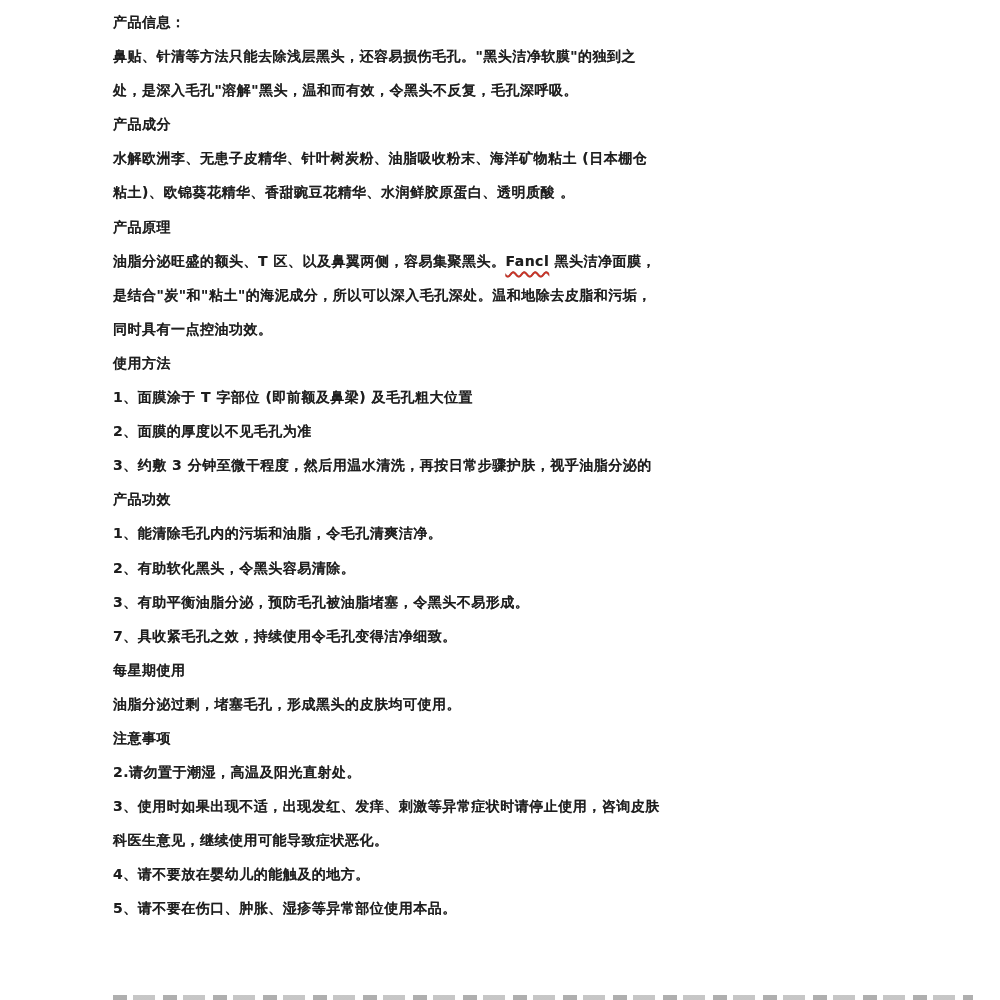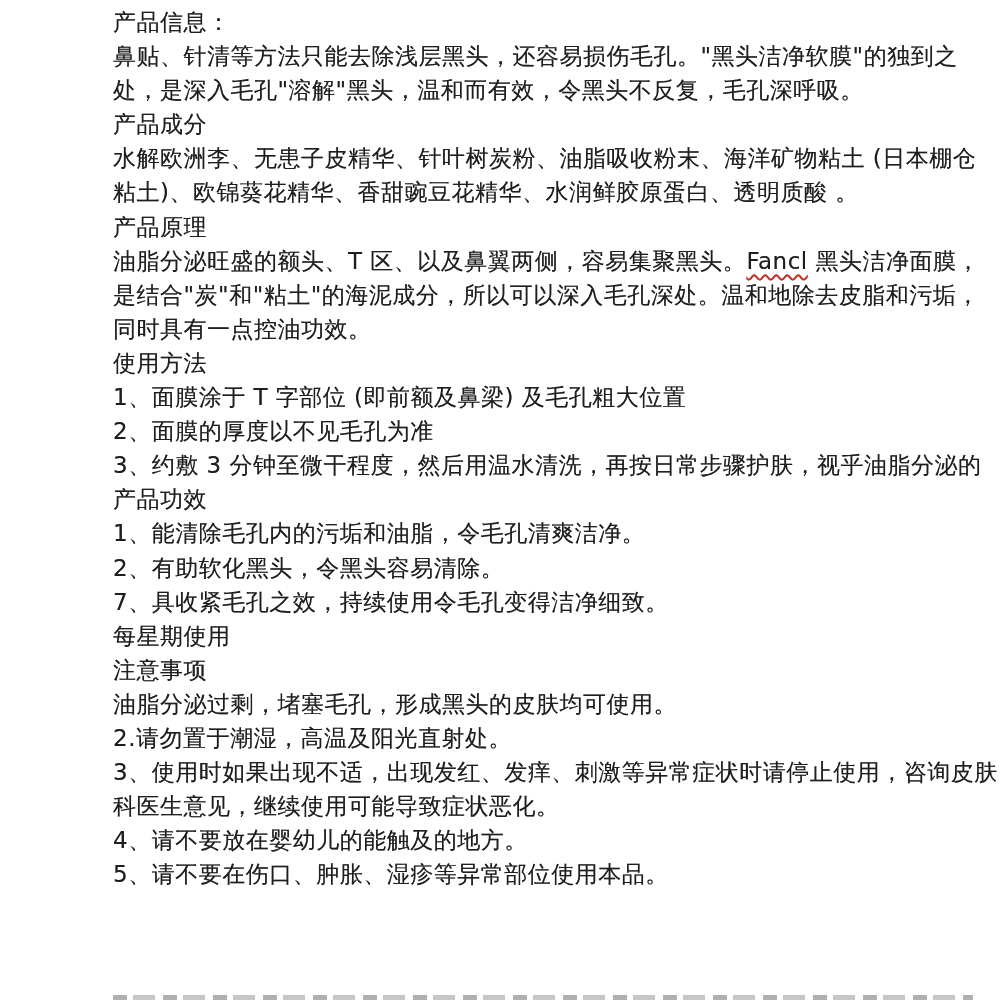--- a/index.html
+++ b/index.html
@@ -14,22 +14,22 @@
     background: #ffffff;
     overflow: hidden;
     font-family: "DejaVu Sans", sans-serif;
   }
   .doc {
     position: absolute;
     top: 5px;
     left: 113px;
     right: 30px;
     color: #1e1e1e;
-    font-size: 23px;
-    font-weight: 400;
+    font-size: 14px;
+    font-weight: 700;
     line-height: 34.1px;
     letter-spacing: 0.5px;
     white-space: nowrap;
     text-shadow: 0 0 0.6px rgba(30,30,30,0.55); 
   }
   .line {
     height: 34.1px;
   }
   .brand {
     text-decoration-line: underline;
@@ -72,24 +72,25 @@
     </div>
     <div class="line">是结合"炭"和"粘土"的海泥成分，所以可以深入毛孔深处。温和地除去皮脂和污垢，</div>
     <div class="line">同时具有一点控油功效。</div>
     <div class="line">使用方法</div>
     <div class="line">1、面膜涂于 T 字部位 (即前额及鼻梁) 及毛孔粗大位置</div>
     <div class="line">2、面膜的厚度以不见毛孔为准</div>
     <div class="line">3、约敷 3 分钟至微干程度，然后用温水清洗，再按日常步骤护肤，视乎油脂分泌的</div>
     <div class="line">产品功效</div>
     <div class="line">1、能清除毛孔内的污垢和油脂，令毛孔清爽洁净。</div>
     <div class="line">2、有助软化黑头，令黑头容易清除。</div>
+    <div class="line">3、有助平衡油脂分泌，预防毛孔被油脂堵塞，令黑头不易形成。</div>
     <div class="line">7、具收紧毛孔之效，持续使用令毛孔变得洁净细致。</div>
     <div class="line">每星期使用</div>
+    <div class="line">油脂分泌过剩，堵塞毛孔，形成黑头的皮肤均可使用。</div>
     <div class="line">注意事项</div>
-    <div class="line">油脂分泌过剩，堵塞毛孔，形成黑头的皮肤均可使用。</div>
     <div class="line">2.请勿置于潮湿，高温及阳光直射处。</div>
     <div class="line">3、使用时如果出现不适，出现发红、发痒、刺激等异常症状时请停止使用，咨询皮肤</div>
     <div class="line">科医生意见，继续使用可能导致症状恶化。</div>
     <div class="line">4、请不要放在婴幼儿的能触及的地方。</div>
     <div class="line">5、请不要在伤口、肿胀、湿疹等异常部位使用本品。</div>
   </div>
   <div class="clipped-line"></div>
 </div>
 
 </body></html>

